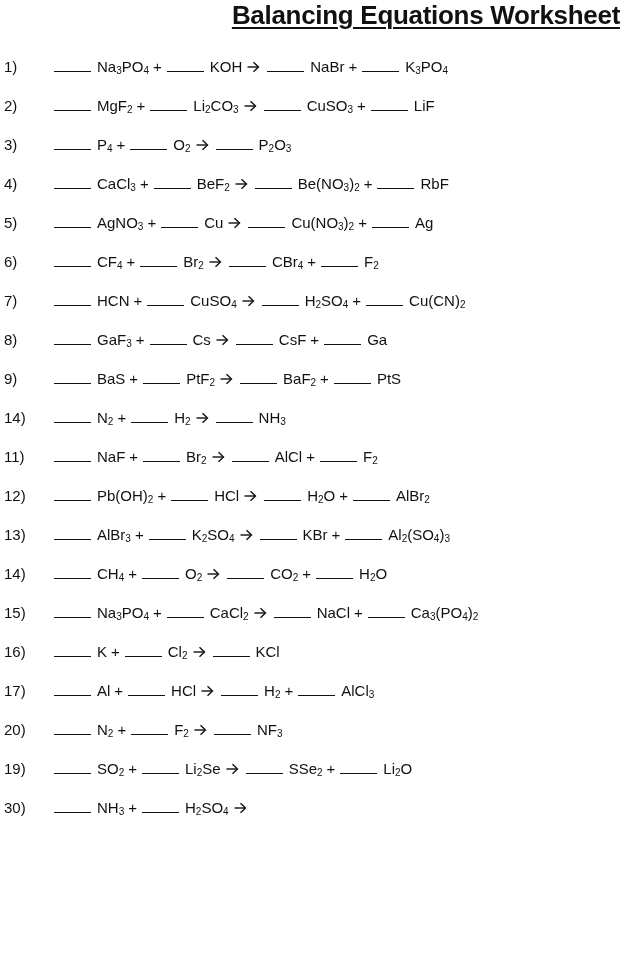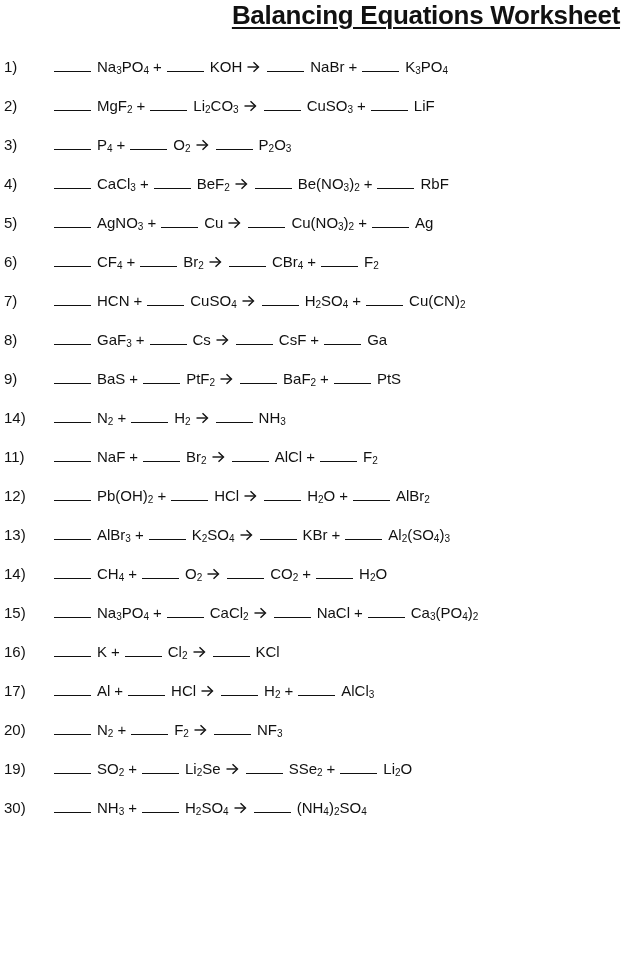--- a/index.html
+++ b/index.html
@@ -357,16 +357,15 @@
       <span class="eq-body">
         <span class="term"><span class="blank"></span><span class="formula"><span>NH</span><sub>3</sub></span></span>
         <span class="op">+</span>
         <span class="term"><span class="blank"></span><span class="formula"><span>H</span><sub>2</sub><span>SO</span><sub>4</sub></span></span>
         <span class="arrow">
           <svg width="13" height="12" viewBox="0 0 13 12">
             <line x1="0.5" y1="6" x2="11" y2="6" stroke="#111" stroke-width="1.4"></line>
             <polyline points="6.5,1.2 11.5,6 6.5,10.8" fill="none" stroke="#111" stroke-width="1.4"></polyline>
           </svg>
         </span>
-        <span class="term"><span class="blank"></span><span class="formula"><span>(NH</span><sub>4</sub><span>)</span><sub>2</sub><span>SO</span><sub>4</sub></span></span>
       </span>
     </div>
   </div>
 
 </body></html>

